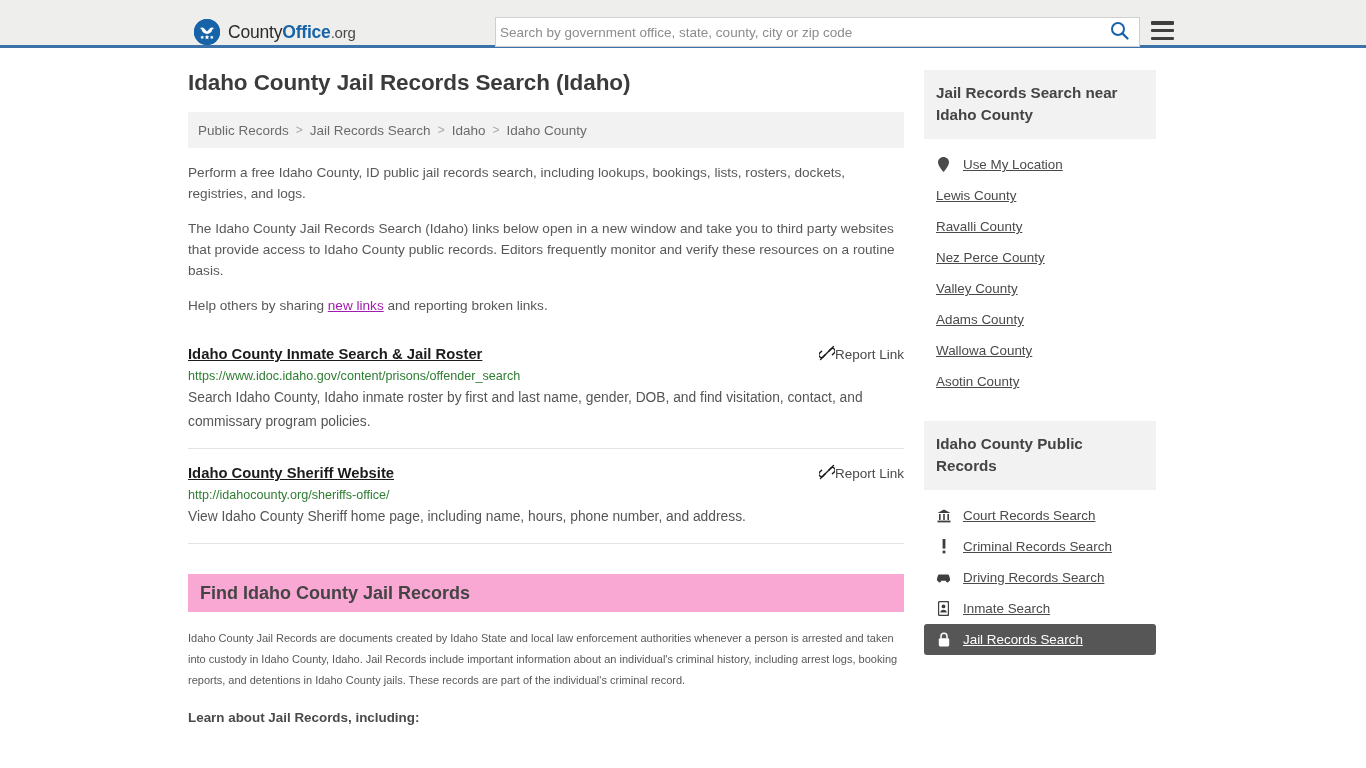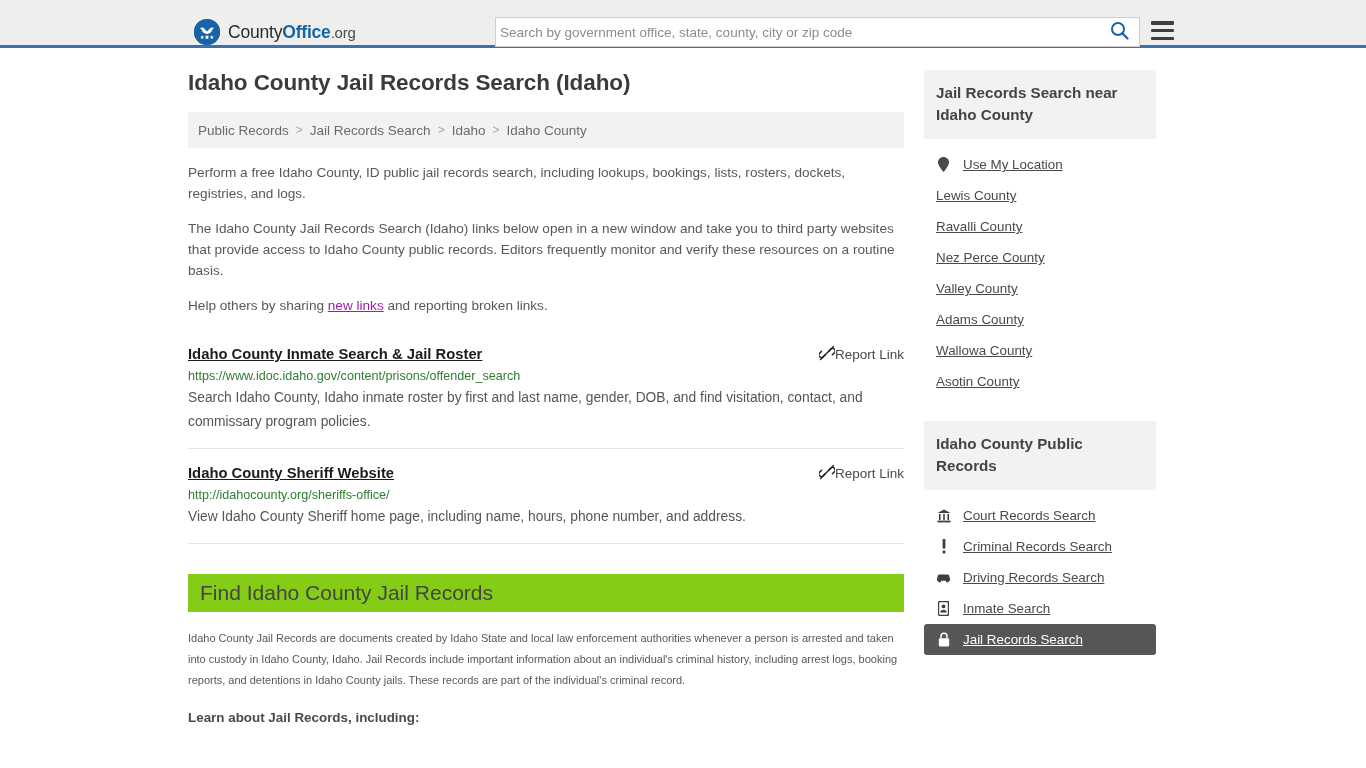--- a/index.html
+++ b/index.html
@@ -172,26 +172,26 @@
   }
   .result-desc {
     font-size: 13.8px;
     line-height: 24px;
     color: #555555;
     margin-top: 3px;
   }
 
   
   .section-bar {
-    background: #84cc16;
+    background: #f9a8d4;
     height: 38px;
     display: flex; align-items: center;
     padding: 0 12px;
-    font-size: 21px;
-    font-weight: normal;
+    font-size: 18px;
+    font-weight: bold;
     color: #444444;
     margin-top: 30px;
   }
   .section-body {
     padding-top: 16px;
   }
   .section-body p {
     font-size: 11px;
     line-height: 21px;
     color: #585858;

